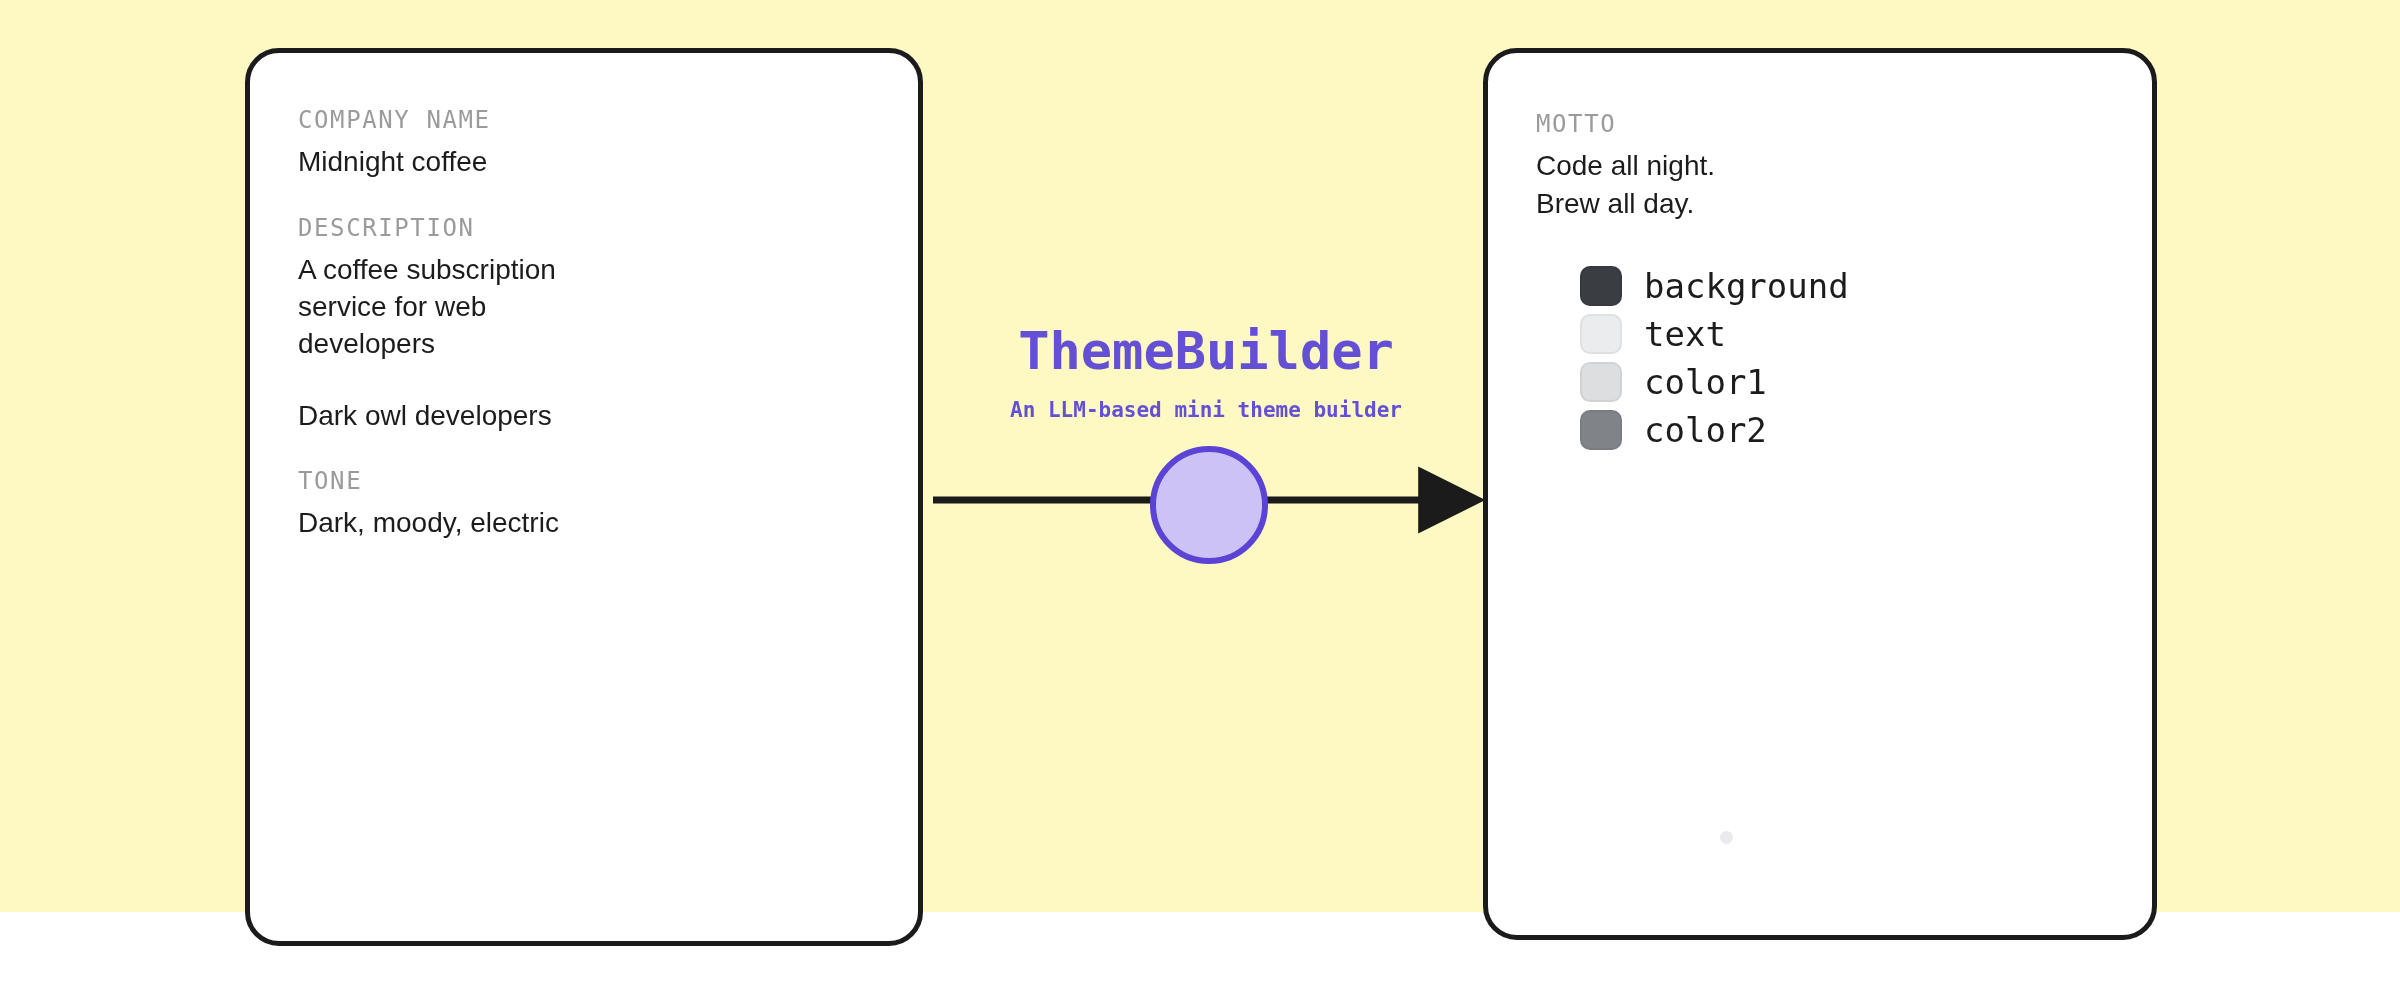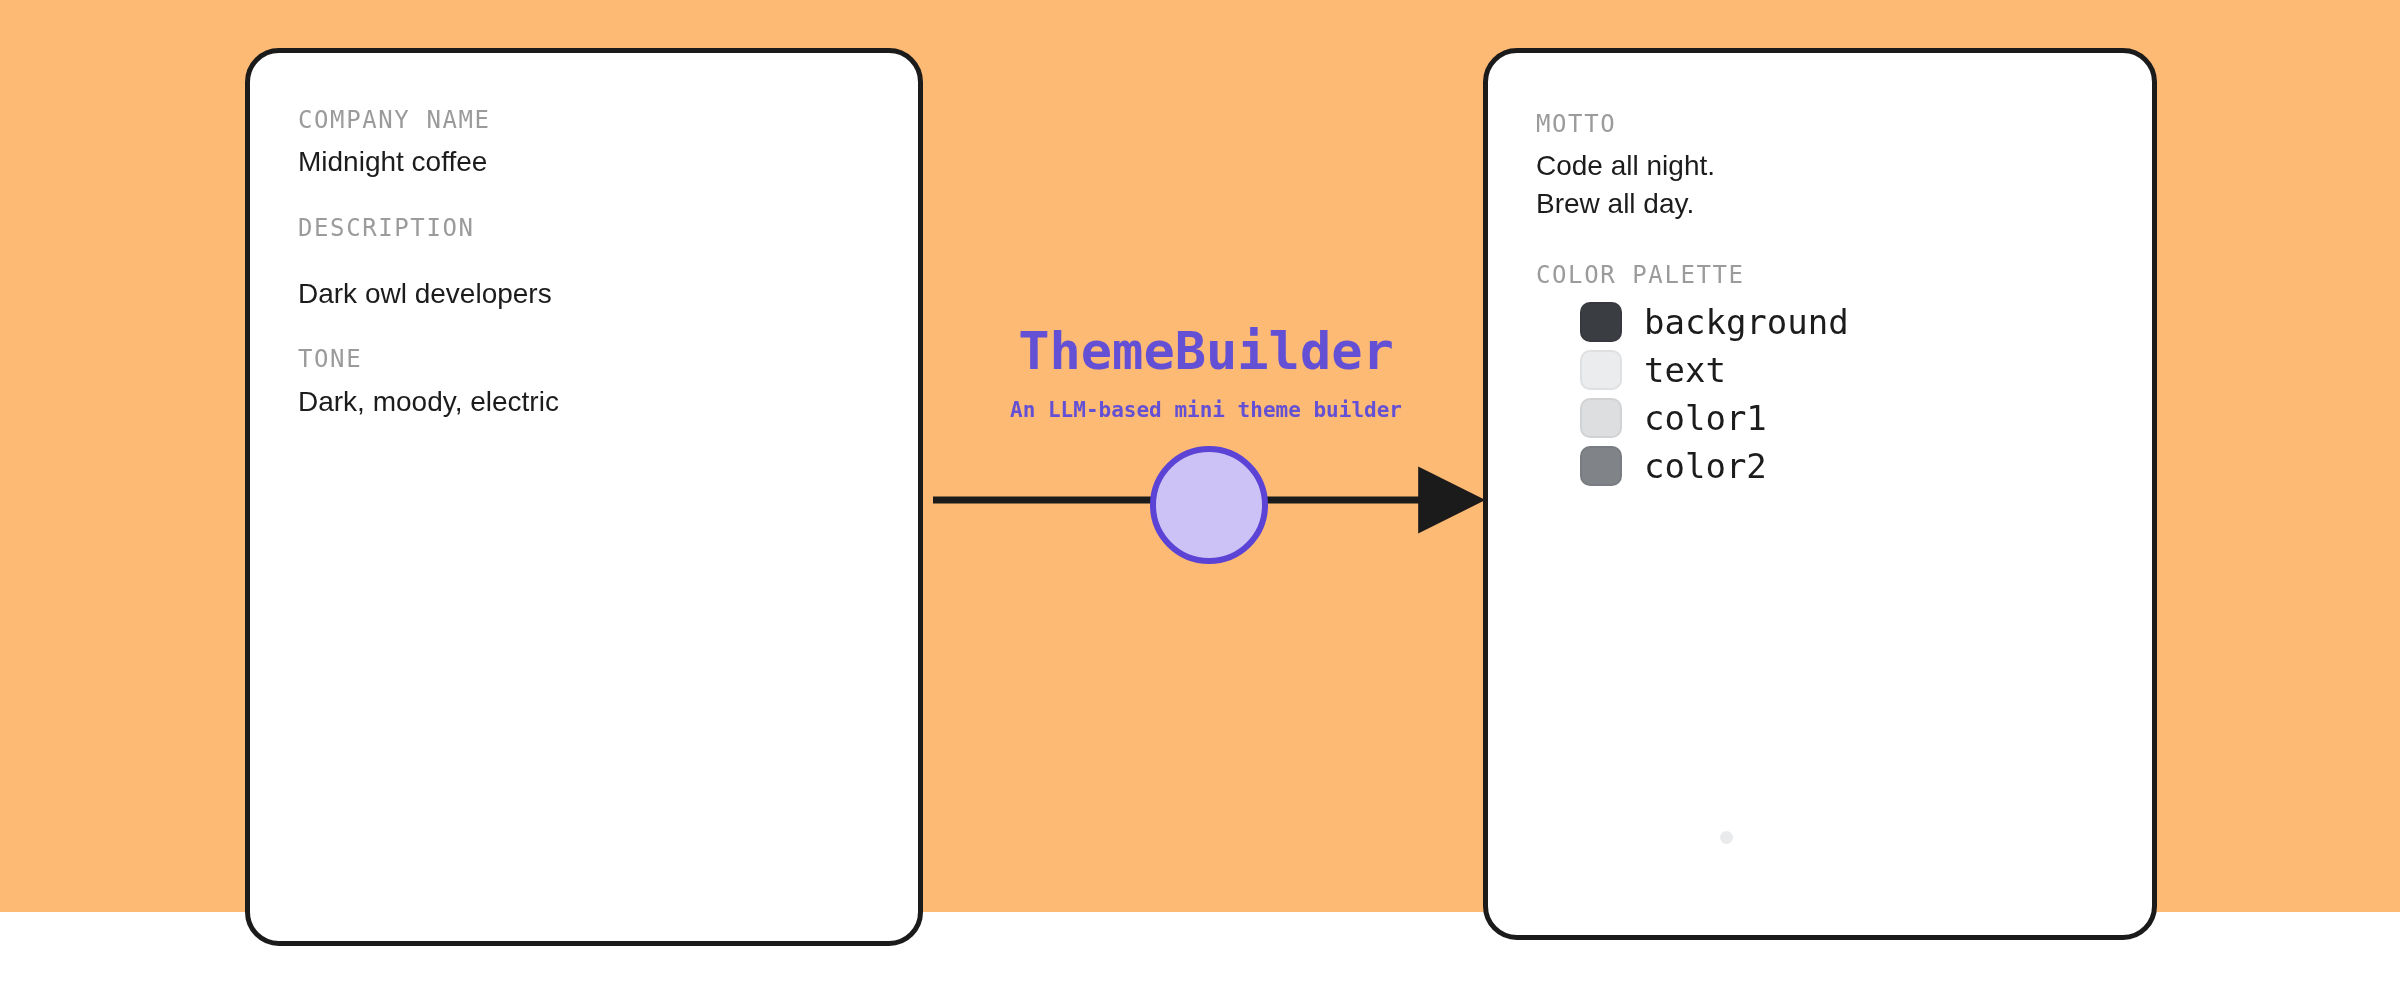--- a/index.html
+++ b/index.html
@@ -11,21 +11,21 @@
     width: 2400px;
     height: 1000px;
     overflow: hidden;
     font-family: "DejaVu Sans Mono", "Liberation Mono", monospace;
   }
 
   #stage {
     position: relative;
     width: 2400px;
     height: 912px;
-    background: #fdba74;
+    background: #fef9c3;
   }
 
   
   .card {
     position: absolute;
     background: #ffffff;
     border: 5px solid #1b1b1b;
     border-radius: 34px;
     box-sizing: border-box;
   }
@@ -167,20 +167,23 @@
   <div class="card" id="input-card">
     <div class="card-inner">
 
       <div class="field">
         <div class="field-label">COMPANY NAME</div>
         <div class="field-value">Midnight coffee</div>
       </div>
 
       <div class="field">
         <div class="field-label">DESCRIPTION</div>
+        <div class="field-value">A coffee subscription
+service for web
+developers</div>
       </div>
 
       <div class="field">
         <div class="field-value">Dark owl developers</div>
       </div>
 
       <div class="field">
         <div class="field-label">TONE</div>
         <div class="field-value">Dark, moody, electric</div>
       </div>
@@ -207,21 +210,20 @@
   <div class="card" id="output-card">
     <div class="card-inner">
 
       <div class="field">
         <div class="field-label">MOTTO</div>
         <div class="field-value">Code all night.
 Brew all day.</div>
       </div>
 
       <div class="field">
-        <div class="field-label">COLOR PALETTE</div>
 
         <div class="palette-list">
 
           <div class="palette-row">
             <span class="swatch" style="background-color: rgb(58, 61, 66);"></span>
             <span class="swatch-name">background</span>
           </div>
 
           <div class="palette-row">
             <span class="swatch" style="background-color: rgb(235, 236, 238);"></span>

